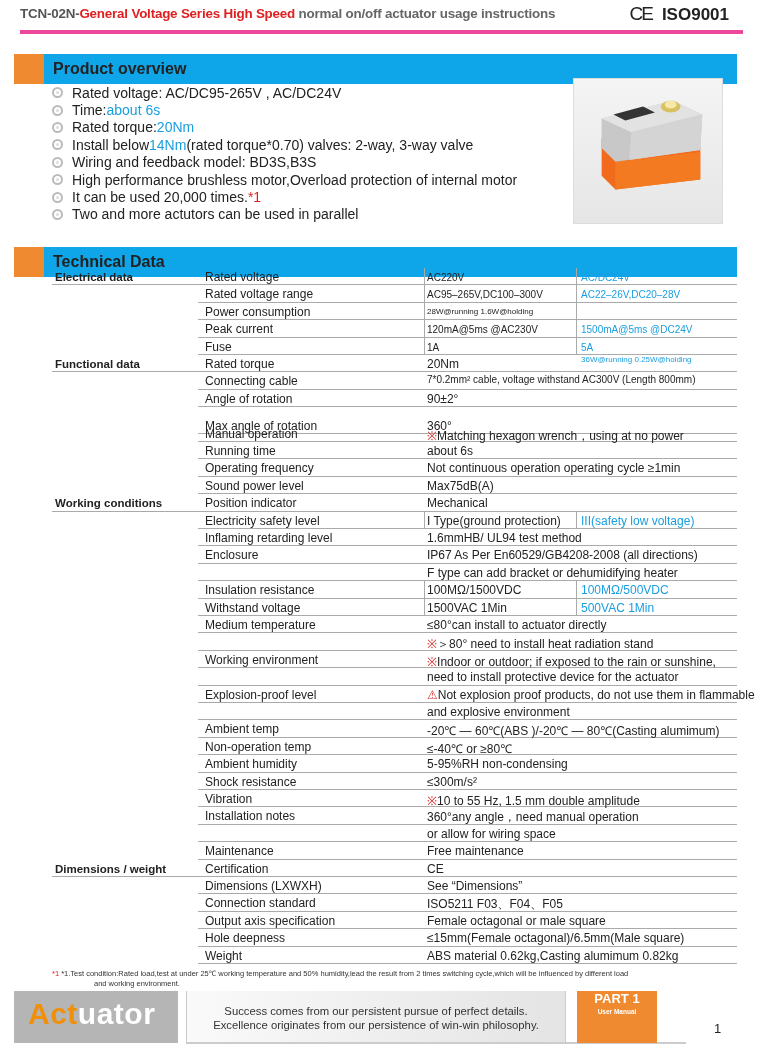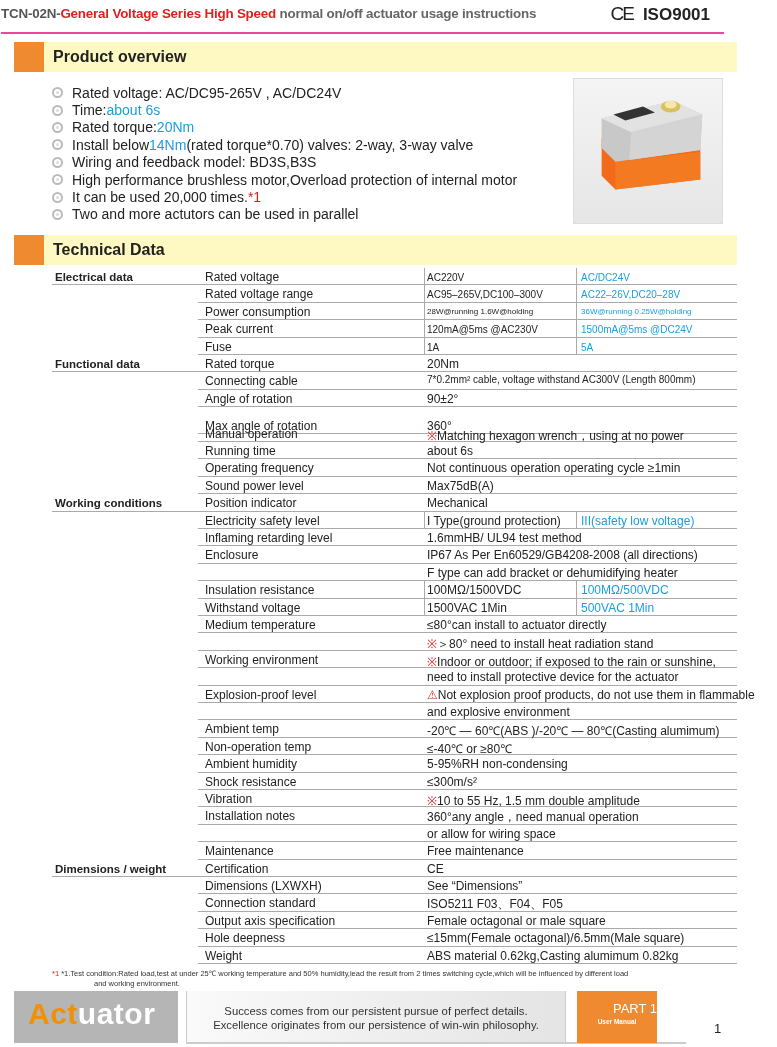--- a/index.html
+++ b/index.html
@@ -1,26 +1,26 @@
 <!DOCTYPE html>
 <html><head>
 <meta charset="utf-8">
 <style>
   * { box-sizing: border-box; margin: 0; padding: 0; }
   html, body { width: 777px; height: 1047px; background: #fff; overflow: hidden; }
   body { font-family: "Liberation Sans", sans-serif; color: #222; position: relative; }
 
-  .topbar { position: absolute; left: 1px; top: 0; width: 723px; height: 34px; border-bottom: 2px solid #ec4899; }
+  .topbar { position: absolute; left: 20px; top: 0; width: 723px; height: 34px; border-bottom: 4px solid #ec4899; }
   .topbar .title { position: absolute; left: 0; top: 6px; font-size: 13.4px; font-weight: bold; color: #555; letter-spacing: -0.2px; white-space: nowrap; }
   .topbar .title .red { color: #e02020; }
   .topbar .title .gray { color: #666; }
   .topbar .cert { position: absolute; right: 14px; top: 3px; font-size: 17px; font-weight: bold; color: #222; white-space: nowrap; }
   .topbar .cert .ce { font-weight: normal; font-size: 19px; margin-right: 10px; letter-spacing: -2px; }
 
-  .section-head { position: absolute; left: 14px; width: 723px; height: 30px; background: #fef9c3; }
+  .section-head { position: absolute; left: 14px; width: 723px; height: 30px; background: #0ea5e9; margin-top: 12px; }
   .section-head .bar { position: absolute; left: 0; top: 0; width: 30px; height: 30px; background: #f08a30; }
   .section-head .label { position: absolute; left: 39px; top: 6px; font-size: 16px; font-weight: bold; color: #222; }
   #sec-overview { top: 42px; }
   #sec-tech { top: 235px; }
 
   .features { position: absolute; left: 52px; top: 84px; list-style: none; }
   .features li { height: 17.4px; font-size: 14px; color: #222; white-space: nowrap; display: flex; align-items: center; }
   .features li .bullet { display: inline-block; width: 11px; height: 11px; border-radius: 50%; border: 2px solid #bbb; margin-right: 9px; position: relative; }
   .features li .bullet::after { content: ""; position: absolute; left: 2px; top: 2px; width: 3px; height: 3px; border-radius: 50%; background: #ddd; }
   .blue { color: #1a9ee0; }
@@ -44,21 +44,21 @@
   .footnote { position: absolute; left: 52px; top: 969px; font-size: 7.5px; color: #333; line-height: 10px; width: 680px; }
   .footnote .mark { color: #e02020; }
   .footnote .l2 { padding-left: 42px; }
 
   .footer { position: absolute; left: 14px; top: 991px; width: 723px; height: 52px; padding-left: 38px; }
   .footer .brand { position: absolute; left: 0; top: 0; width: 164px; height: 52px; background: #b5b5b5; }
   .footer .brand span { position: absolute; left: 14px; top: 6px; font-size: 30px; font-weight: bold; color: #fff; letter-spacing: 0.5px; }
   .footer .brand .hl { position: static; color: #f0900a; }
   .footer .slogan { position: absolute; left: 172px; top: 0; width: 380px; height: 52px; background: linear-gradient(90deg, #fafafa, #e4e4e4); border: 1px solid #ccc; border-top: none; text-align: center; font-size: 11.3px; color: #333; padding-top: 13px; line-height: 14px; }
   .footer .part { position: absolute; left: 563px; top: 0; width: 80px; height: 52px; background: #f08a30; text-align: center; color: #fff; }
-  .footer .part .p1 { font-size: 13px; font-weight: normal; margin-top: 10px; display: block; text-align: right; }
+  .footer .part .p1 { font-size: 13px; font-weight: bold; margin-top: 0; display: block; }
   .footer .part .p2 { font-size: 6.5px; font-weight: bold; display: block; margin-top: 2px; }
   .footer .pageno { position: absolute; left: 700px; top: 30px; font-size: 13px; color: #222; }
   .footer .uline { position: absolute; left: 172px; top: 51px; width: 500px; border-bottom: 2px solid #ccc; }
 </style>
 </head>
 <body>
 
 <div class="topbar">
   <div class="title">
     <span>TCN-02N-</span><span class="red">General Voltage  Series High Speed</span><span class="gray"> normal on/off actuator usage instructions</span>
@@ -149,21 +149,21 @@
       <div class="v1"><span>AC95–265V,DC100–300V</span></div>
       <div class="sep2"></div>
       <div class="v2">AC22–26V,DC20–28V</div>
     </div>
     <div class="row elec" style="top: 34.8px;">
       <div class="param">Power consumption</div>
       <div class="pline"></div>
       <div class="sep1"></div>
       <div class="v1" style="font-size: 8px;"><span>28W@running 1.6W@holding</span></div>
       <div class="sep2"></div>
-      <div class="v2" style="font-size: 8px;">36W@running 0.25W@holding</div>
+      <div class="v2" style="font-size: 8px; margin-top: 48px;">36W@running 0.25W@holding</div>
     </div>
     <div class="row elec" style="top: 52.2px;">
       <div class="param">Peak current</div>
       <div class="pline"></div>
       <div class="sep1"></div>
       <div class="v1"><span>120mA@5ms @AC230V</span></div>
       <div class="sep2"></div>
       <div class="v2">1500mA@5ms @DC24V</div>
     </div>
     <div class="row elec" style="top: 69.6px;">

